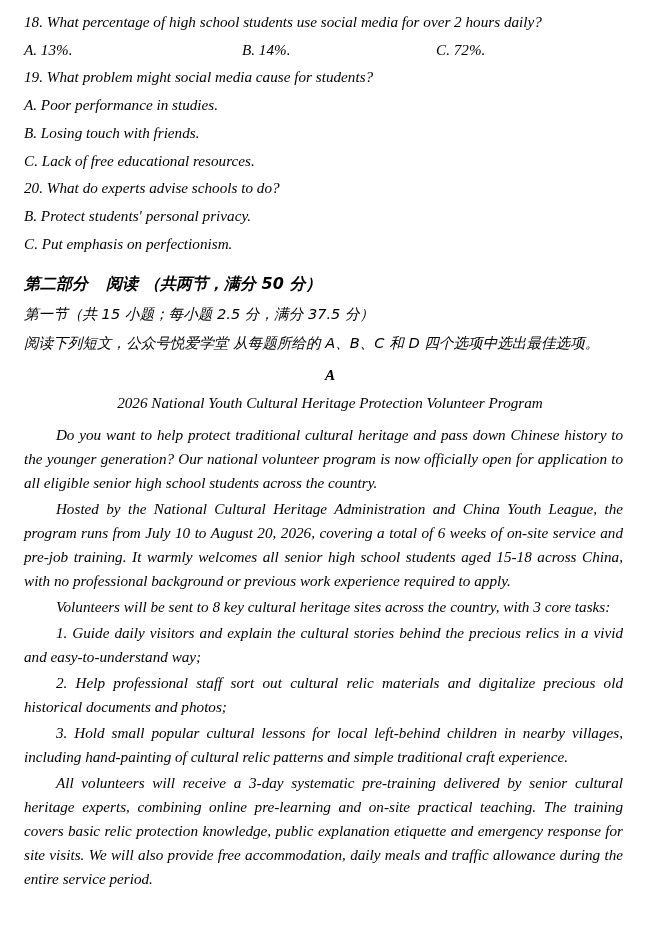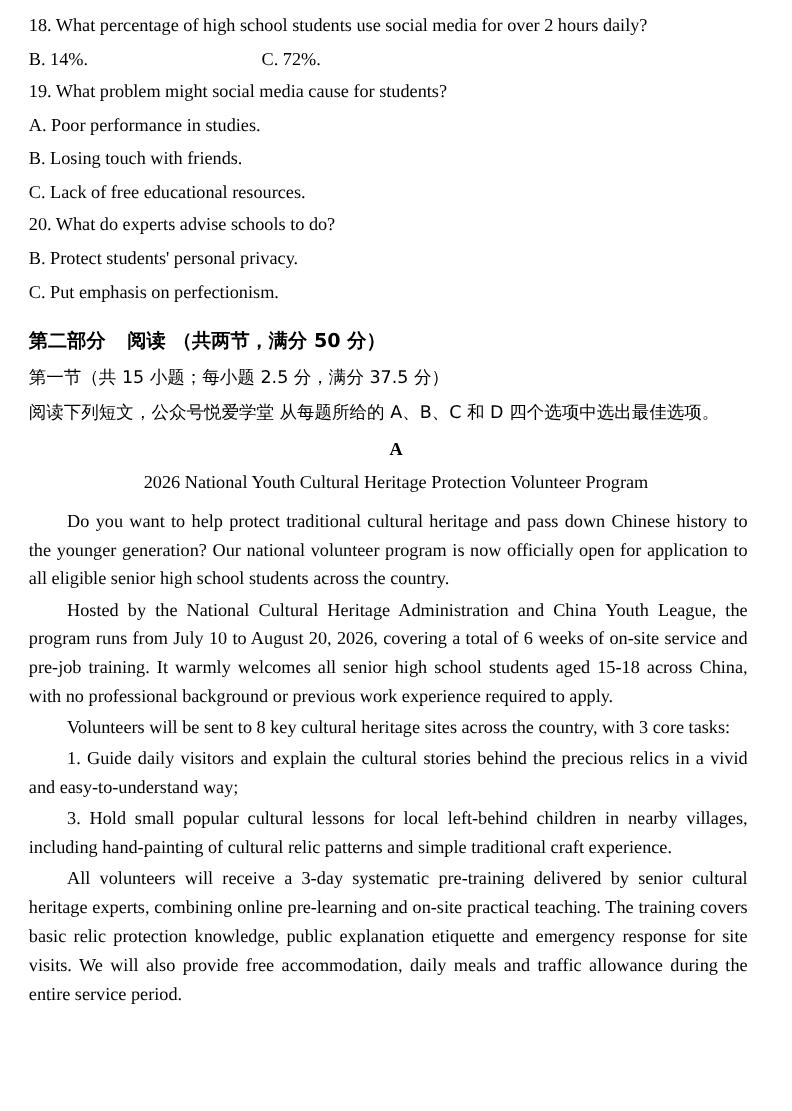--- a/index.html
+++ b/index.html
@@ -12,20 +12,21 @@
     background: #ffffff;
     font-family: "Liberation Serif", serif;
     color: #000000;
   }
   .page {
     position: relative;
     width: 660px;
     height: 770px;
     box-sizing: border-box;
     padding: 14px 24px 15px 24px;
+    font-style: italic;
   }
   .q-stem {
     font-size: 15.2px;
     line-height: 1.0;
     margin: 0 0 12.5px 0;
   }
   .opt-row {
     display: flex;
     font-size: 15.2px;
     line-height: 1.0;
@@ -95,20 +96,21 @@
   }
 </style>
 </head>
 <body>
 
 <div class="page">
 
   <div class="q-stem">18. What percentage of high school students use social media for over 2 hours daily?</div>
 
   <div class="opt-row">
+    <span class="opt opt-a">A. 13%.</span>
     <span class="opt opt-b">B. 14%.</span>
     <span class="opt opt-c">C. 72%.</span>
   </div>
 
   <div class="q-stem">19. What problem might social media cause for students?</div>
   <div class="opt-block">A. Poor performance in studies.</div>
   <div class="opt-block">B. Losing touch with friends.</div>
   <div class="opt-block">C. Lack of free educational resources.</div>
 
   <div class="q-stem">20. What do experts advise schools to do?</div>
@@ -128,16 +130,17 @@
   </div>
 
   <div class="center-letter">A</div>
 
   <div class="passage-title">2026 National Youth Cultural Heritage Protection Volunteer Program</div>
 
   <div class="para indent">Do you want to help protect traditional cultural heritage and pass down Chinese history to the younger generation? Our national volunteer program is now officially open for application to all eligible senior high school students across the country.</div>
   <div class="para indent">Hosted by the National Cultural Heritage Administration and China Youth League, the program runs from July 10 to August 20, 2026, covering a total of 6 weeks of on-site service and pre-job training. It warmly welcomes all senior high school students aged 15-18 across China, with no professional background or previous work experience required to apply.</div>
   <div class="para indent">Volunteers will be sent to 8 key cultural heritage sites across the country, with 3 core tasks:</div>
   <div class="para indent">1. Guide daily visitors and explain the cultural stories behind the precious relics in a vivid and easy-to-understand way;</div>
+  <div class="para indent">2. Help professional staff sort out cultural relic materials and digitalize precious old historical documents and photos;</div>
   <div class="para indent">3. Hold small popular cultural lessons for local left-behind children in nearby villages, including hand-painting of cultural relic patterns and simple traditional craft experience.</div>
   <div class="para indent">All volunteers will receive a 3-day systematic pre-training delivered by senior cultural heritage experts, combining online pre-learning and on-site practical teaching. The training covers basic relic protection knowledge, public explanation etiquette and emergency response for site visits. We will also provide free accommodation, daily meals and traffic allowance during the entire service period.</div>
 
 </div>
 
 </body></html>

